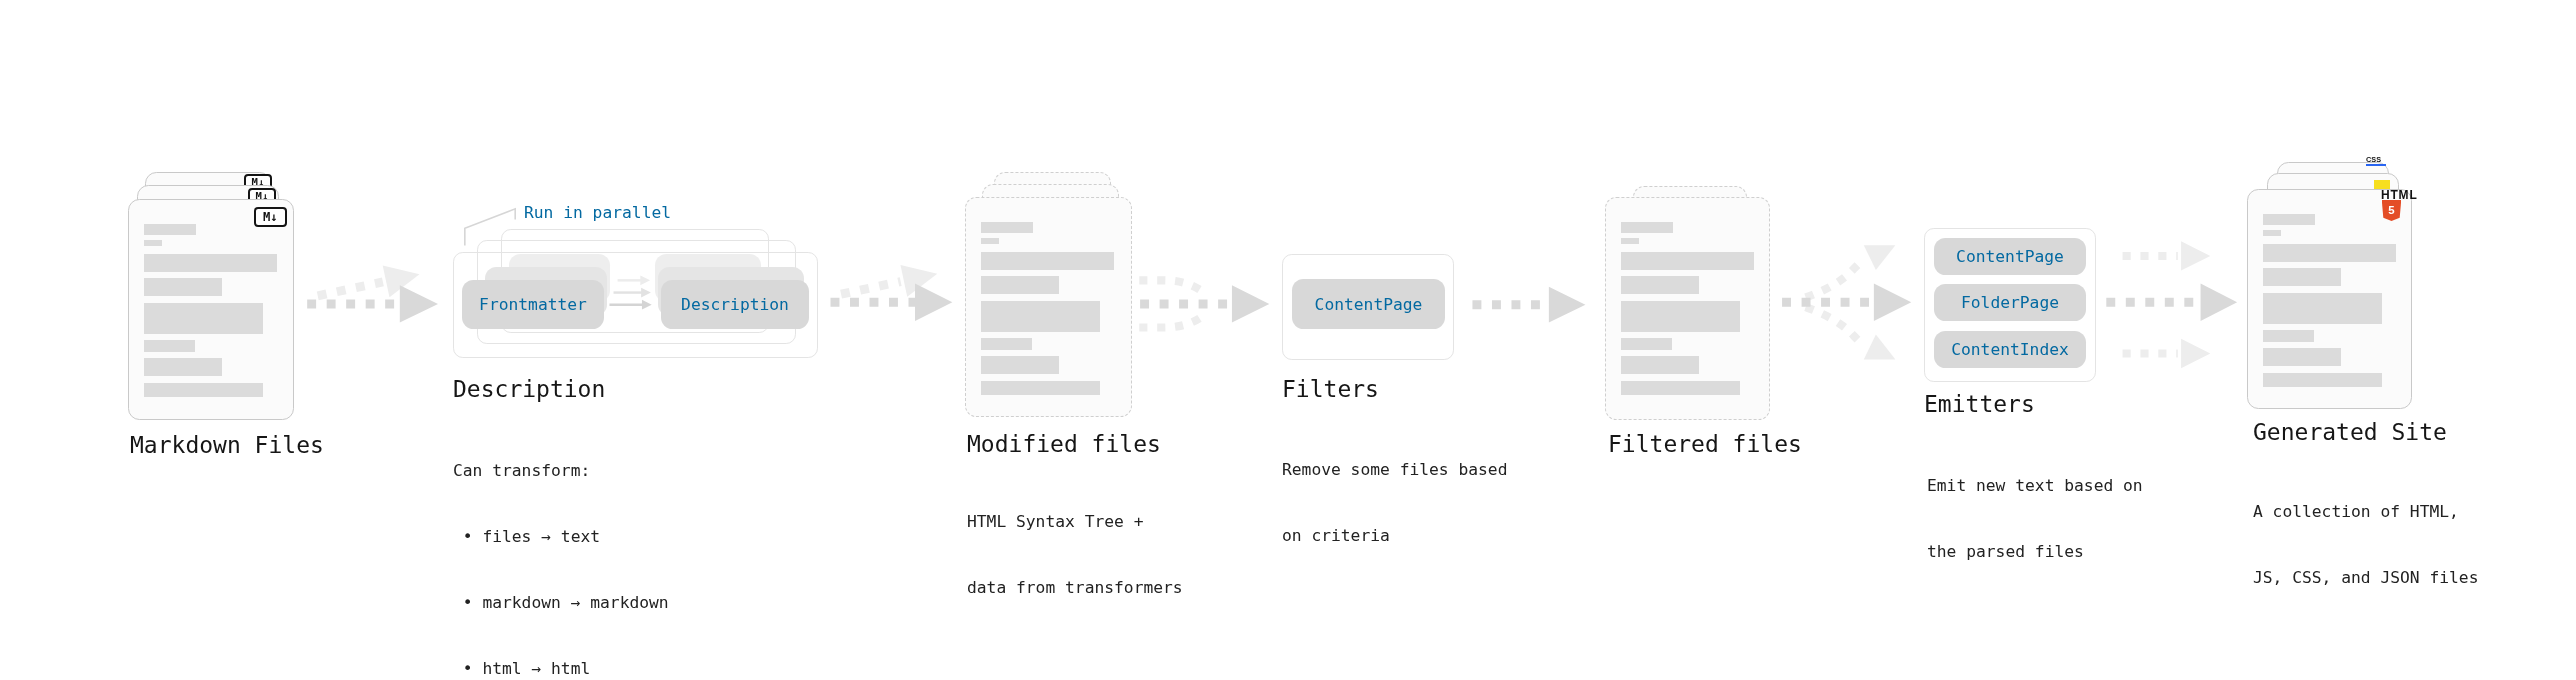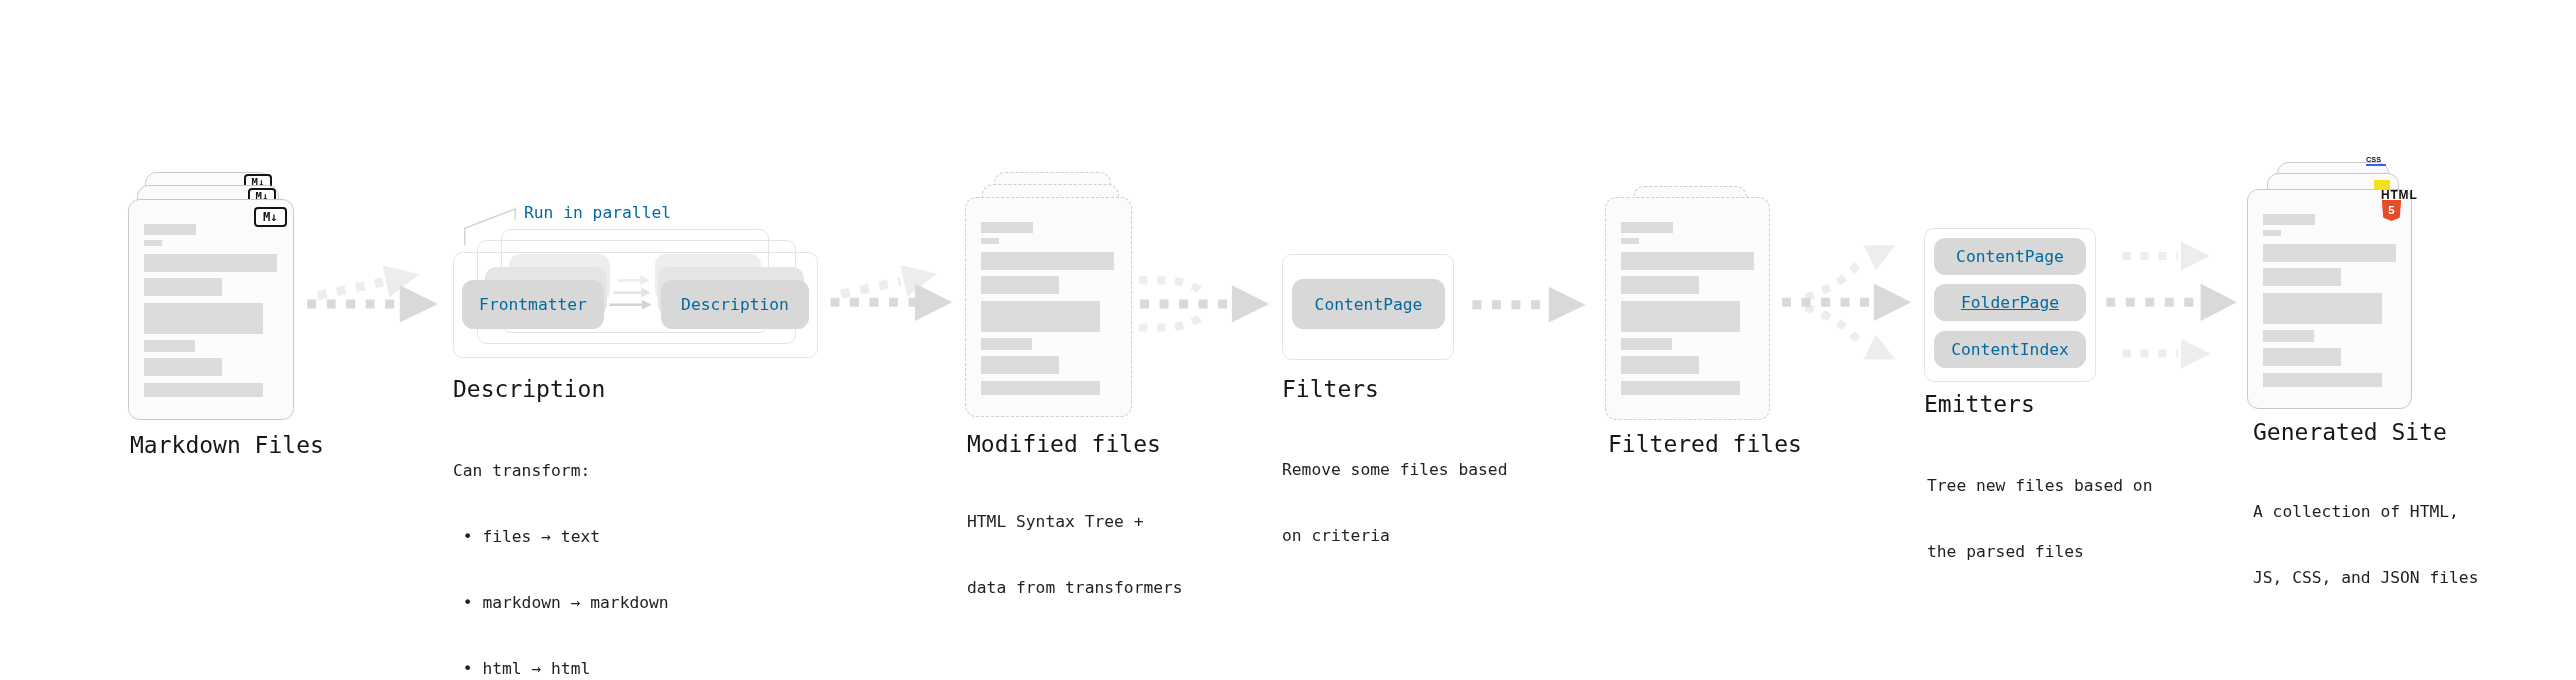--- a/index.html
+++ b/index.html
@@ -225,29 +225,29 @@
       </div>
     </div>
     <div class="title" style="left:1608px;top:432px;">Filtered files</div>
   </div>
 
   <div>
     <div class="obox" style="left:1924px;top:228px;width:172px;height:154px;"></div>
     <div class="pill" style="left:1934px;top:238px;width:152px;height:37px;">
         <span>ContentPage</span>
       </div>
-    <div class="pill" style="left:1934px;top:284px;width:152px;height:37px;text-decoration:underline;">
+    <div class="pill" style="left:1934px;top:284px;width:152px;height:37px;">
         <span>FolderPage</span>
       </div>
     <div class="pill" style="left:1934px;top:331px;width:152px;height:37px;">
         <span>ContentIndex</span>
       </div>
     <div class="title" style="left:1924px;top:392px;">Emitters</div>
     <div class="desc" style="left:1927px;top:431px;">
-      <div>Tree new files based on</div>
+      <div>Emit new text based on</div>
       <div>the parsed files</div>
     </div>
   </div>
 
   <div>
     <div class="doc" style="left:2277px;top:162px;width:112px;height:89px;"></div>
     <div class="css-badge" style="left:2366px;top:156px;">
       <span>CSS</span>
       <div class="css-bar"></div>
     </div>

